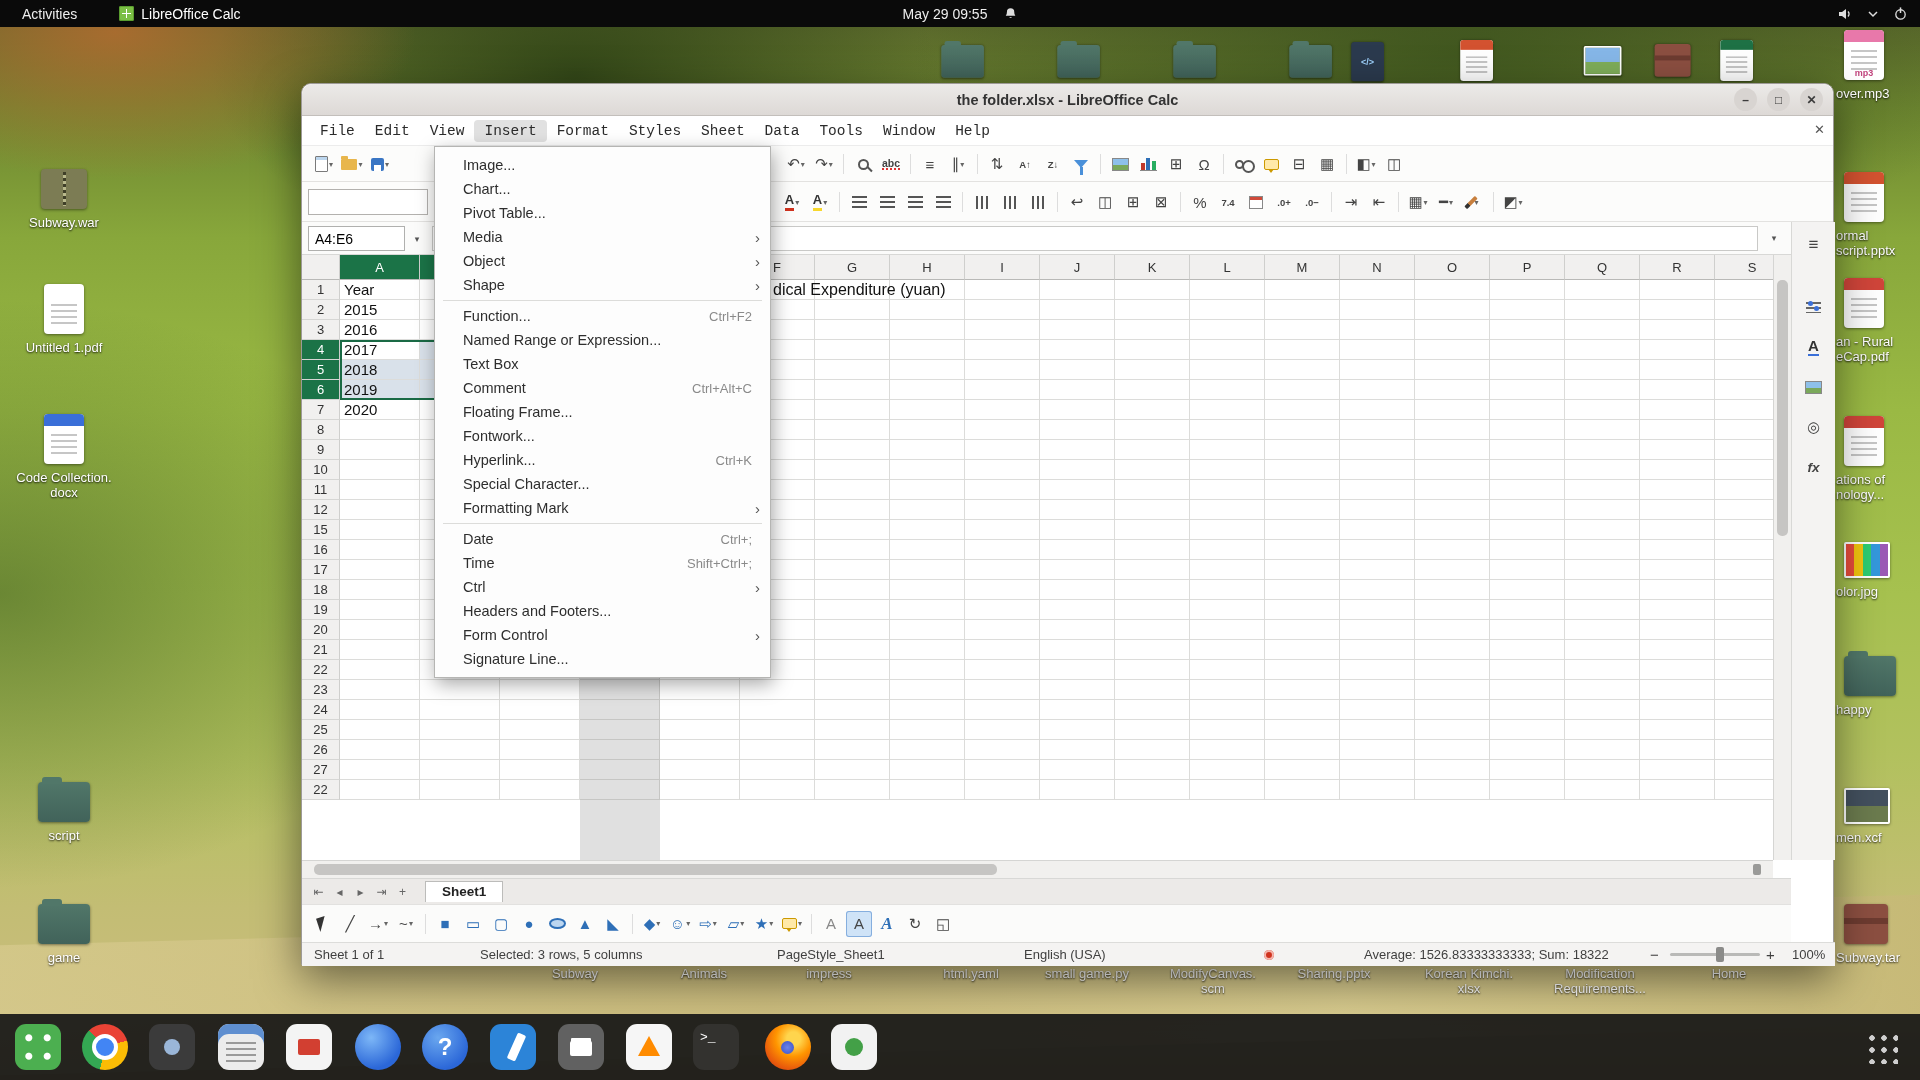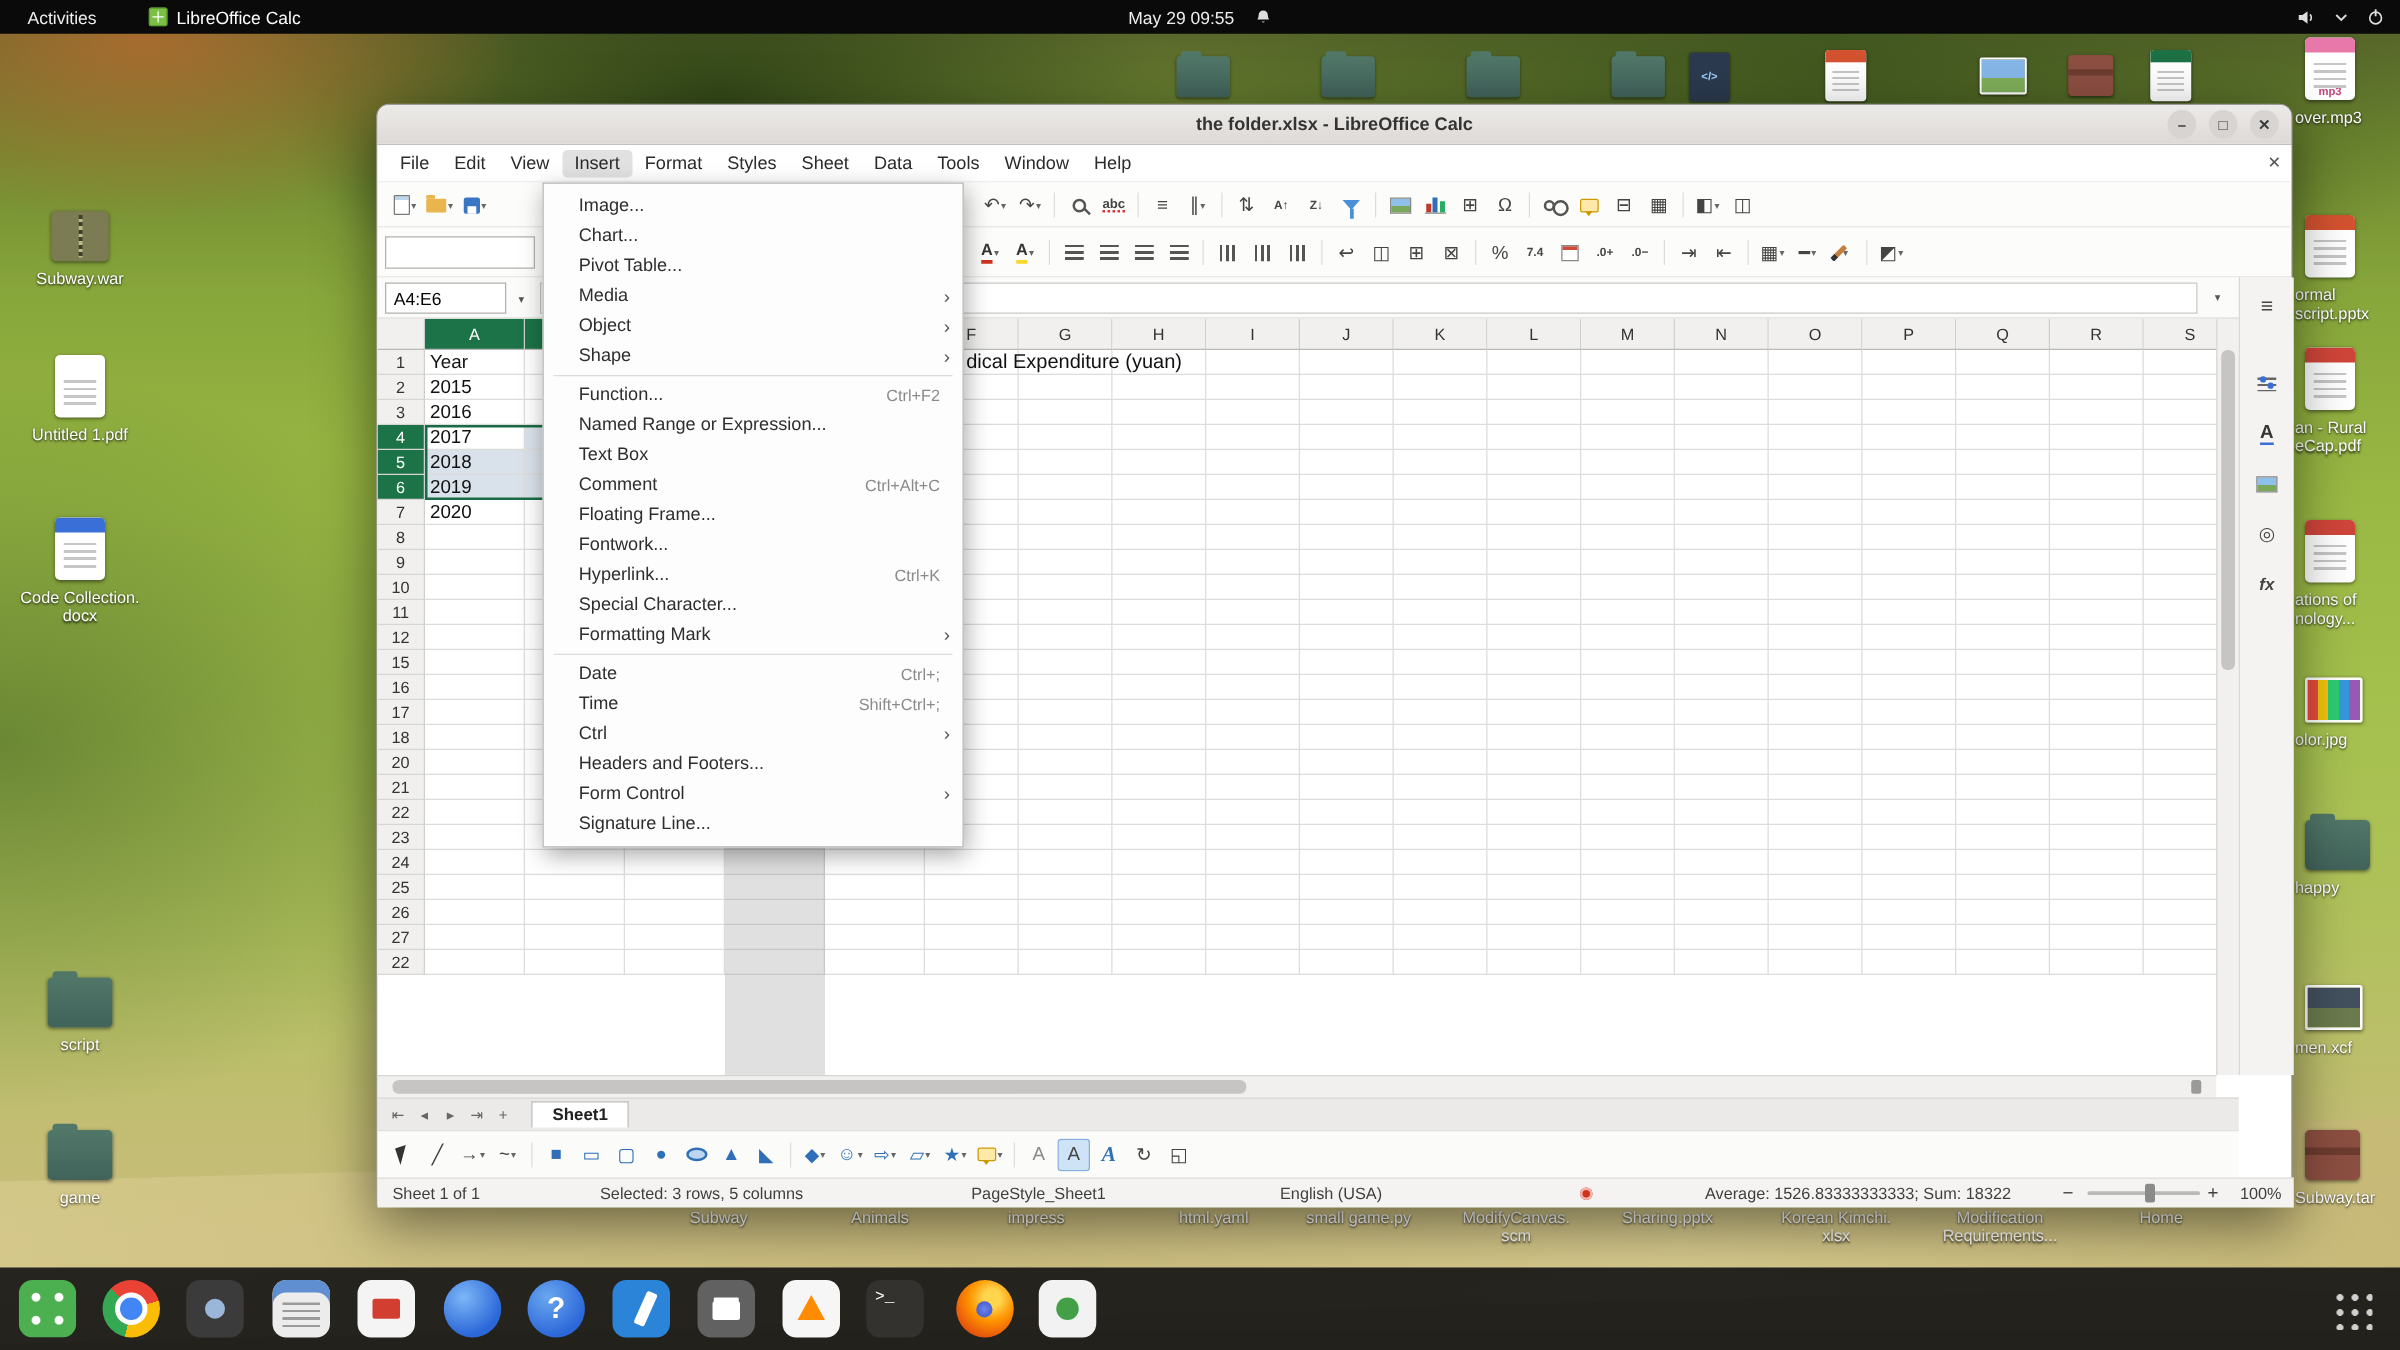--- a/index.html
+++ b/index.html
@@ -91,21 +91,21 @@
   .win { position:absolute; left:301px; top:83px; width:1533px; height:882px; z-index:10;
     background:#fff; border-radius:10px 10px 0 0; box-shadow:0 14px 44px rgba(0,0,0,.5); border:1px solid #9d9a97; }
   .titlebar { position:absolute; left:0; top:0; right:0; height:32px; border-radius:10px 10px 0 0;
     background:linear-gradient(#eceae8,#ddd9d6); border-bottom:1px solid #c3bfbb;
     display:flex; align-items:center; justify-content:center; font-size:14.5px; font-weight:bold; color:#333; }
   .wbtns { position:absolute; right:10px; top:4px; display:flex; gap:10px; }
   .wbtn { width:23px; height:23px; border-radius:50%; background:#d8d4d1; color:#3b3b3b; font-size:12px;
     display:flex; align-items:center; justify-content:center; }
   .menubar { position:absolute; left:0; top:32px; right:0; height:30px; background:#fff; border-bottom:1px solid #ececec;
     display:flex; align-items:center; padding-left:8px; font-size:14.5px; color:#2b2b2b; }
-  .mi { padding:3px 10px; border-radius:4px; }
+  .mi { padding:3px 10px; border-radius:4px;font-family:Liberation Mono, monospace; }
   .mi.open { background:#e1e1e1; }
   .mclose { position:absolute; right:8px; top:38px; font-size:13px; color:#555; z-index:5; }
 
   .tbar { position:absolute; left:0; right:0; background:#fcfcfb; border-bottom:1px solid #e3e2e0; }
   .tb1 { top:62px; height:36px; } .tb2 { top:98px; height:40px; }
   .tgroup { position:absolute; top:5px; display:flex; align-items:center; }
   .tb1 .tgroup { top:5px; } .tb2 .tgroup { top:7px; }
   #tb1L { left:8px; } #tb1R { left:480px; } #tb2R { left:476px; }
   .tbtn { position:relative; min-width:26px; height:26px; margin:0 1px; border-radius:3px; color:#444;
     display:inline-flex; align-items:center; justify-content:center; font-size:15px; padding:0 2px; }
@@ -967,20 +967,42 @@
         <div class="cell" style="width: 75px;"></div>
         <div class="cell" style="width: 75px;"></div>
         <div class="cell" style="width: 75px;"></div>
         <div class="cell" style="width: 75px;"></div>
         <div class="cell" style="width: 75px;"></div>
         <div class="cell" style="width: 75px;"></div>
         <div class="cell" style="width: 75px;"></div>
         <div class="cell" style="width: 75px;"></div>
       </div>
       <div class="grow">
+        <div class="rh">19</div>
+        <div class="cell" style="width: 80px;"></div>
+        <div class="cell" style="width: 80px;"></div>
+        <div class="cell" style="width: 80px;"></div>
+        <div class="cell" style="width: 80px;"></div>
+        <div class="cell" style="width: 80px;"></div>
+        <div class="cell" style="width: 75px;"></div>
+        <div class="cell" style="width: 75px;"></div>
+        <div class="cell" style="width: 75px;"></div>
+        <div class="cell" style="width: 75px;"></div>
+        <div class="cell" style="width: 75px;"></div>
+        <div class="cell" style="width: 75px;"></div>
+        <div class="cell" style="width: 75px;"></div>
+        <div class="cell" style="width: 75px;"></div>
+        <div class="cell" style="width: 75px;"></div>
+        <div class="cell" style="width: 75px;"></div>
+        <div class="cell" style="width: 75px;"></div>
+        <div class="cell" style="width: 75px;"></div>
+        <div class="cell" style="width: 75px;"></div>
+        <div class="cell" style="width: 75px;"></div>
+      </div>
+      <div class="grow">
         <div class="rh">20</div>
         <div class="cell" style="width: 80px;"></div>
         <div class="cell" style="width: 80px;"></div>
         <div class="cell" style="width: 80px;"></div>
         <div class="cell" style="width: 80px;"></div>
         <div class="cell" style="width: 80px;"></div>
         <div class="cell" style="width: 75px;"></div>
         <div class="cell" style="width: 75px;"></div>
         <div class="cell" style="width: 75px;"></div>
         <div class="cell" style="width: 75px;"></div>

